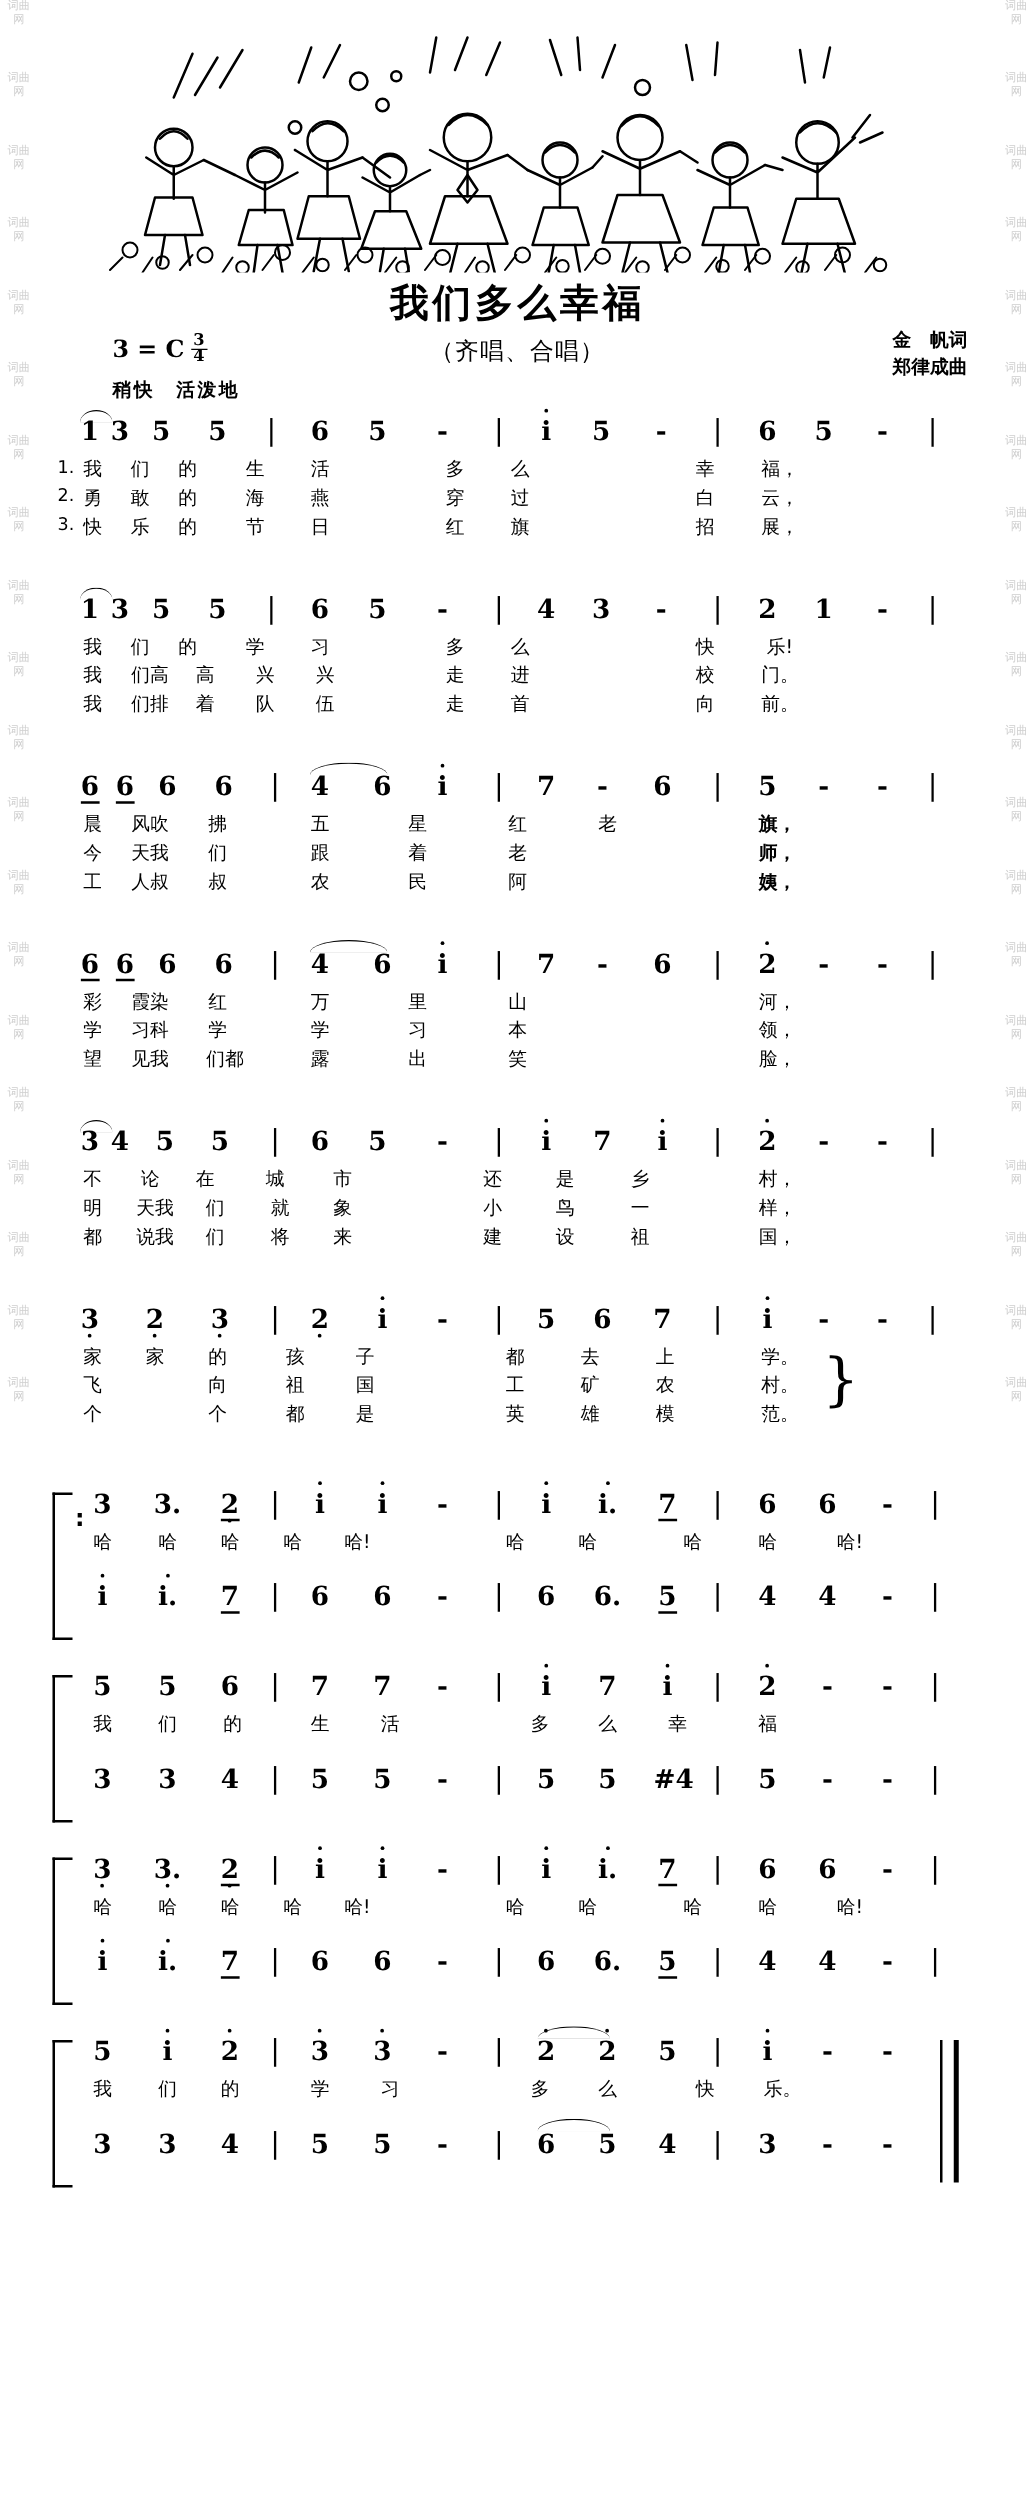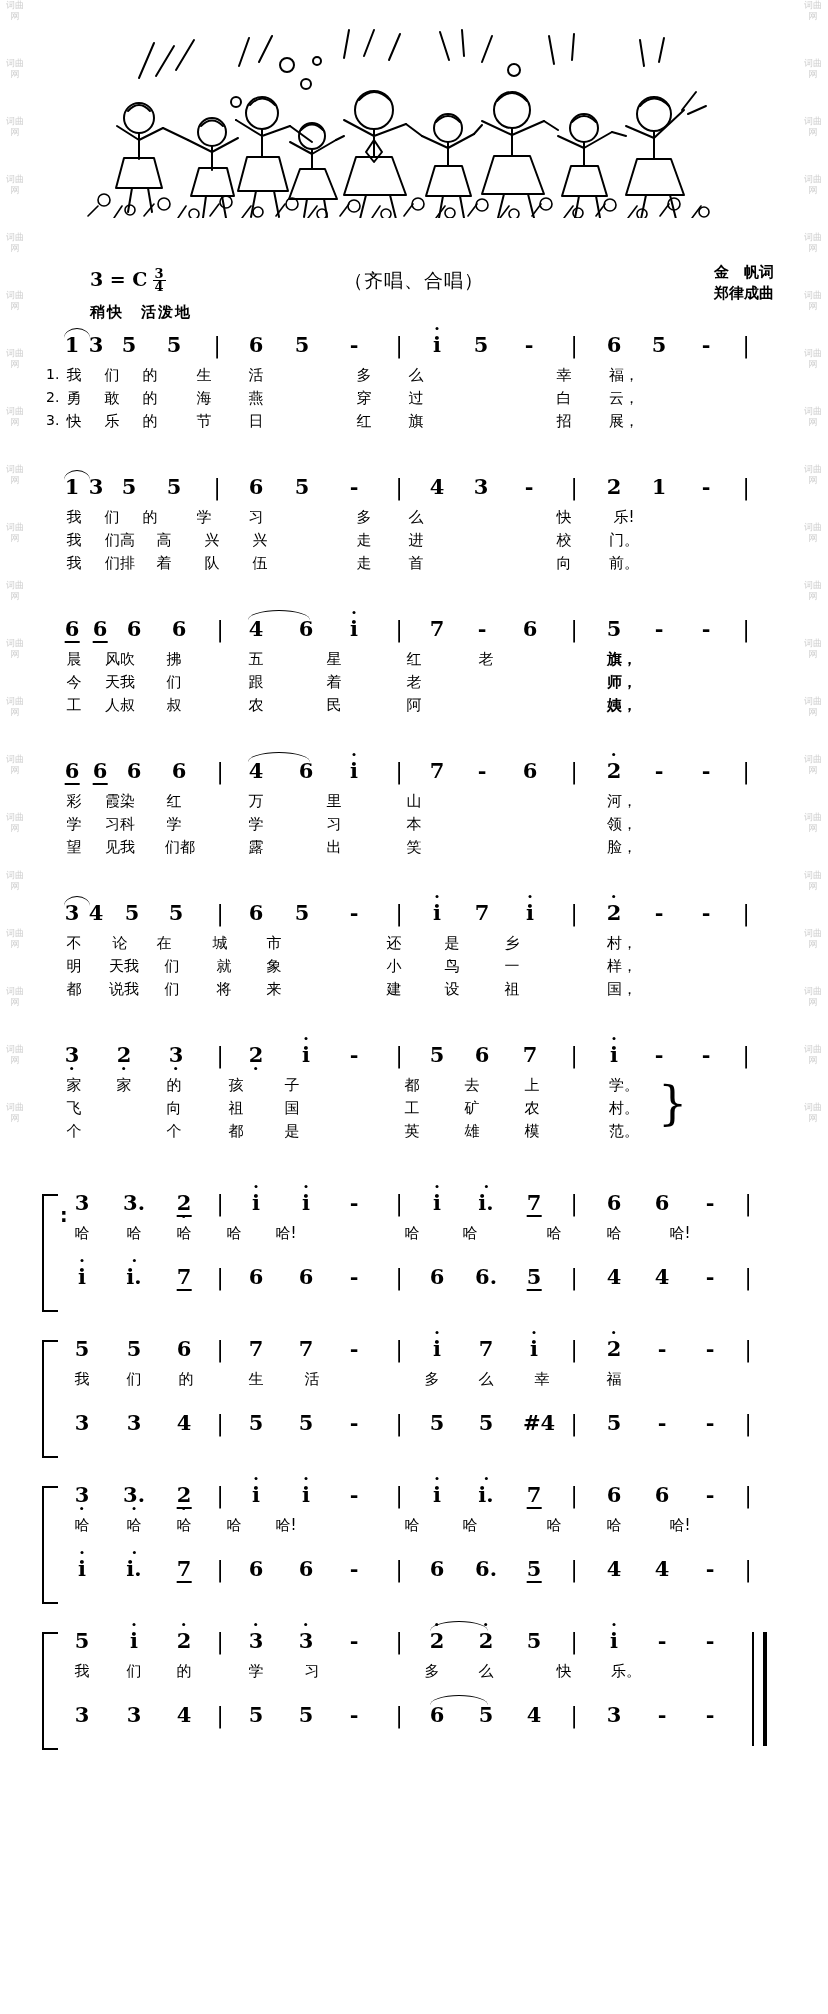--- a/index.html
+++ b/index.html
@@ -377,20 +377,21 @@
             <path d="M44 198 l10 -10 M70 200 l8 -12 M100 198 l10 -12 M134 200 l8 -12
                      M166 198 l9 -12 M198 200 l9 -12 M232 198 l9 -12 M264 200 l9 -12
                      M296 198 l9 -12 M328 200 l8 -12 M360 198 l9 -12 M392 200 l9 -12
                      M424 198 l9 -12 M456 200 l9 -12 M488 198 l9 -12 M520 200 l9 -12
                      M552 198 l9 -12 M584 200 l9 -12 M616 198 l9 -12 M648 200 l9 -12"></path>
           </g>
         </g>
       </svg>
     </div>
 
+    <div class="title">我们多么幸福</div>
     <div class="subtitle">（齐唱、合唱）</div>
 
     <div class="keysig">
       <span>3 = C</span><span class="frac"><span class="num">3</span><span class="den">4</span></span>
     </div>
 
     <div class="credits">
       <div>金　帆词</div>
       <div>郑律成曲</div>
     </div>

